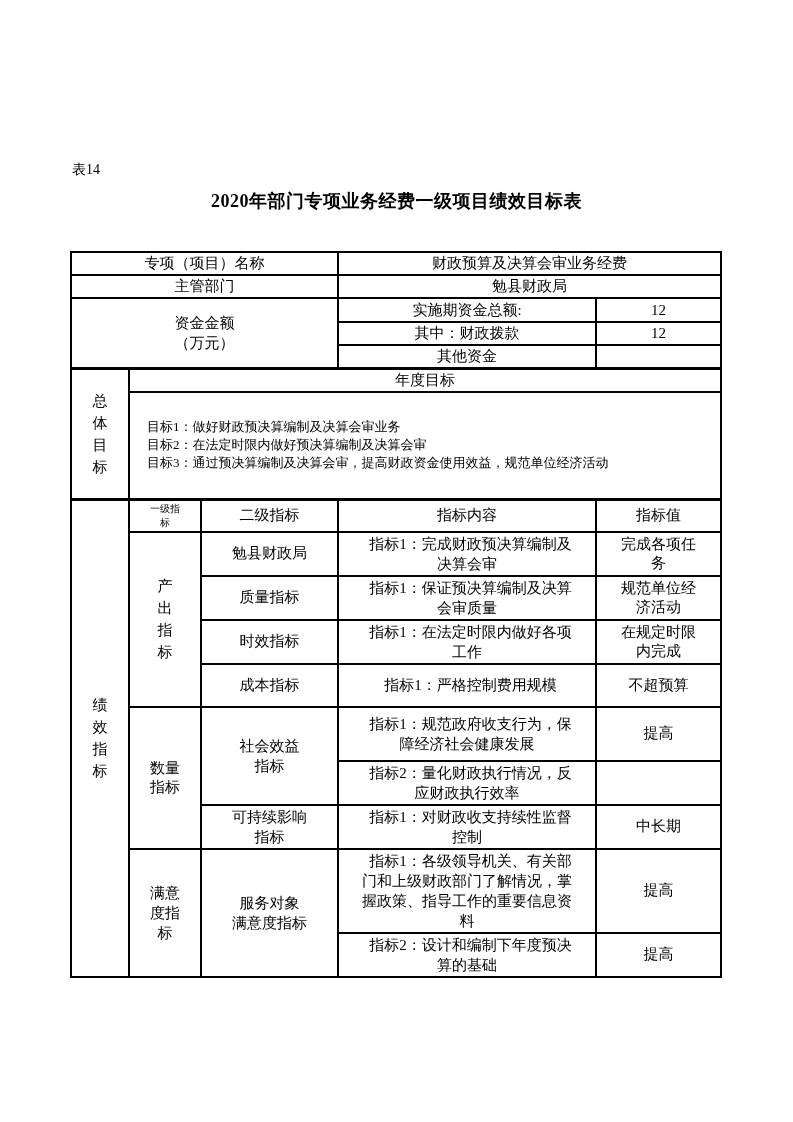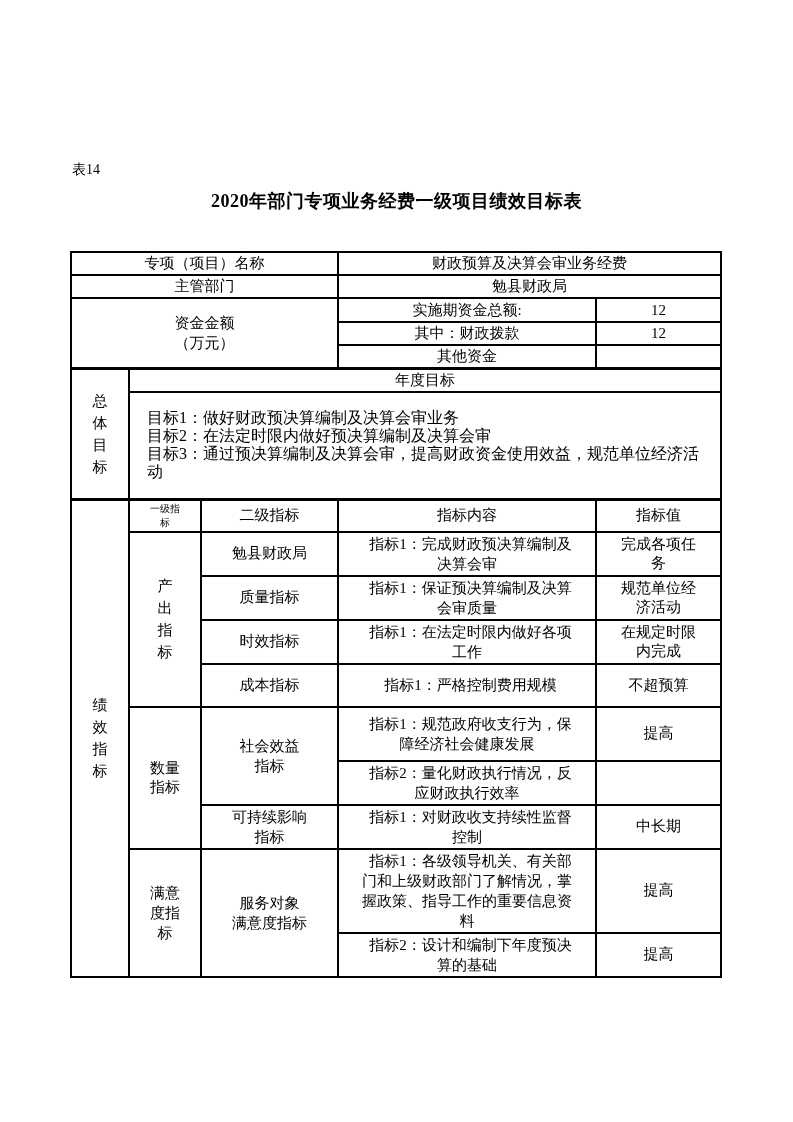--- a/index.html
+++ b/index.html
@@ -14,21 +14,21 @@
   table.main{border-collapse:collapse;table-layout:fixed;width:650px;}
   table.main td{border:2px solid #000;padding:1px 17px;font-size:15px;
     text-align:center;vertical-align:middle;overflow:hidden;}
   td.left{text-align:left;margin-top:13px;}
   td.content{text-align:left;font-size:14.5px;line-height:20px;padding:2px 6px;text-indent:7px;}
   td.val{text-align:left;font-size:14.5px;padding:2px 5px;margin-left:15px;}
   .vtext{display:inline-block;width:1.15em;word-break:break-all;
     line-height:22px;text-align:center;vertical-align:middle;}
   .wrapname{white-space:pre-line;line-height:20px;}
   .goals{padding:4px 4px 4px 12px;}
-  .goals div{font-size:16px;line-height:18px;text-align:left;}
+  .goals div{font-size:13px;line-height:18px;text-align:left;}
   tr.sect td{border-top-width:3px;}
   .brk{word-break:break-all;}
 </style>
 </head>
 <body>
 
 <div class="table-label">表14</div>
 <div class="doc-title">2020年部门专项业务经费一级项目绩效目标表</div>
 
 <div class="tbl-wrap">

